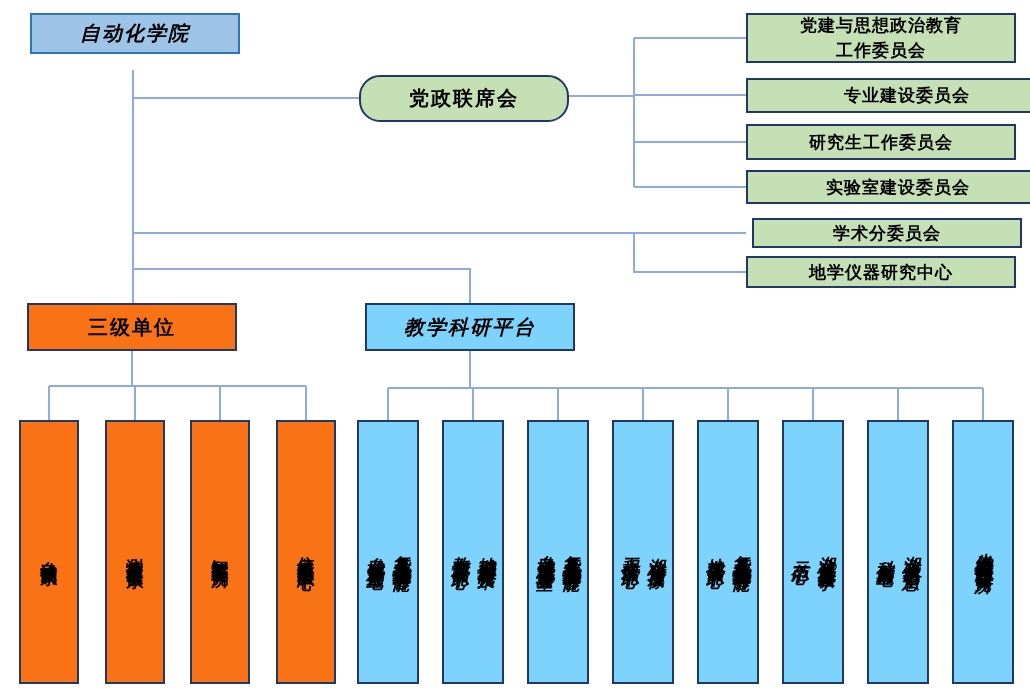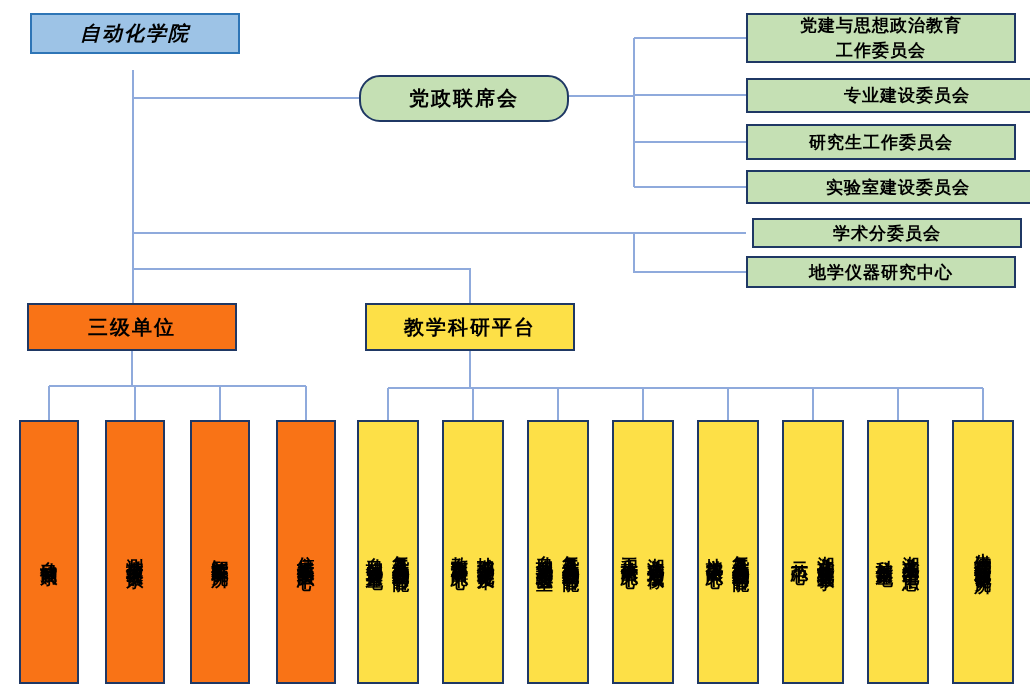--- a/index.html
+++ b/index.html
@@ -15,21 +15,21 @@
     box-sizing:border-box;
     display:flex;align-items:center;justify-content:center;
     text-align:center;
     color:#000;
     font-weight:bold;
     white-space:pre-line;
   }
   .box-blue{background:#9DC3E6;border:2px solid #2E75B6;}
   .box-green{background:#C5E0B4;border:2px solid #1F3864;}
   .box-yellow{background:#f97316;border:2px solid #1F3864;}
-  .box-pink{background:#fde047;border:2px solid #1F3864;}
+  .box-pink{background:#7dd3fc;border:2px solid #1F3864;font-style:italic;}
   .hdr{font-size:20px;letter-spacing:2px;}
   .cmt{font-size:17px;letter-spacing:1px;line-height:1.45;}
   .vbox span{
     writing-mode:vertical-rl;
     text-orientation:upright;
     white-space:pre-line;
     font-size:17px;
     letter-spacing:2px;
     line-height:1.55;
     text-align:center;

